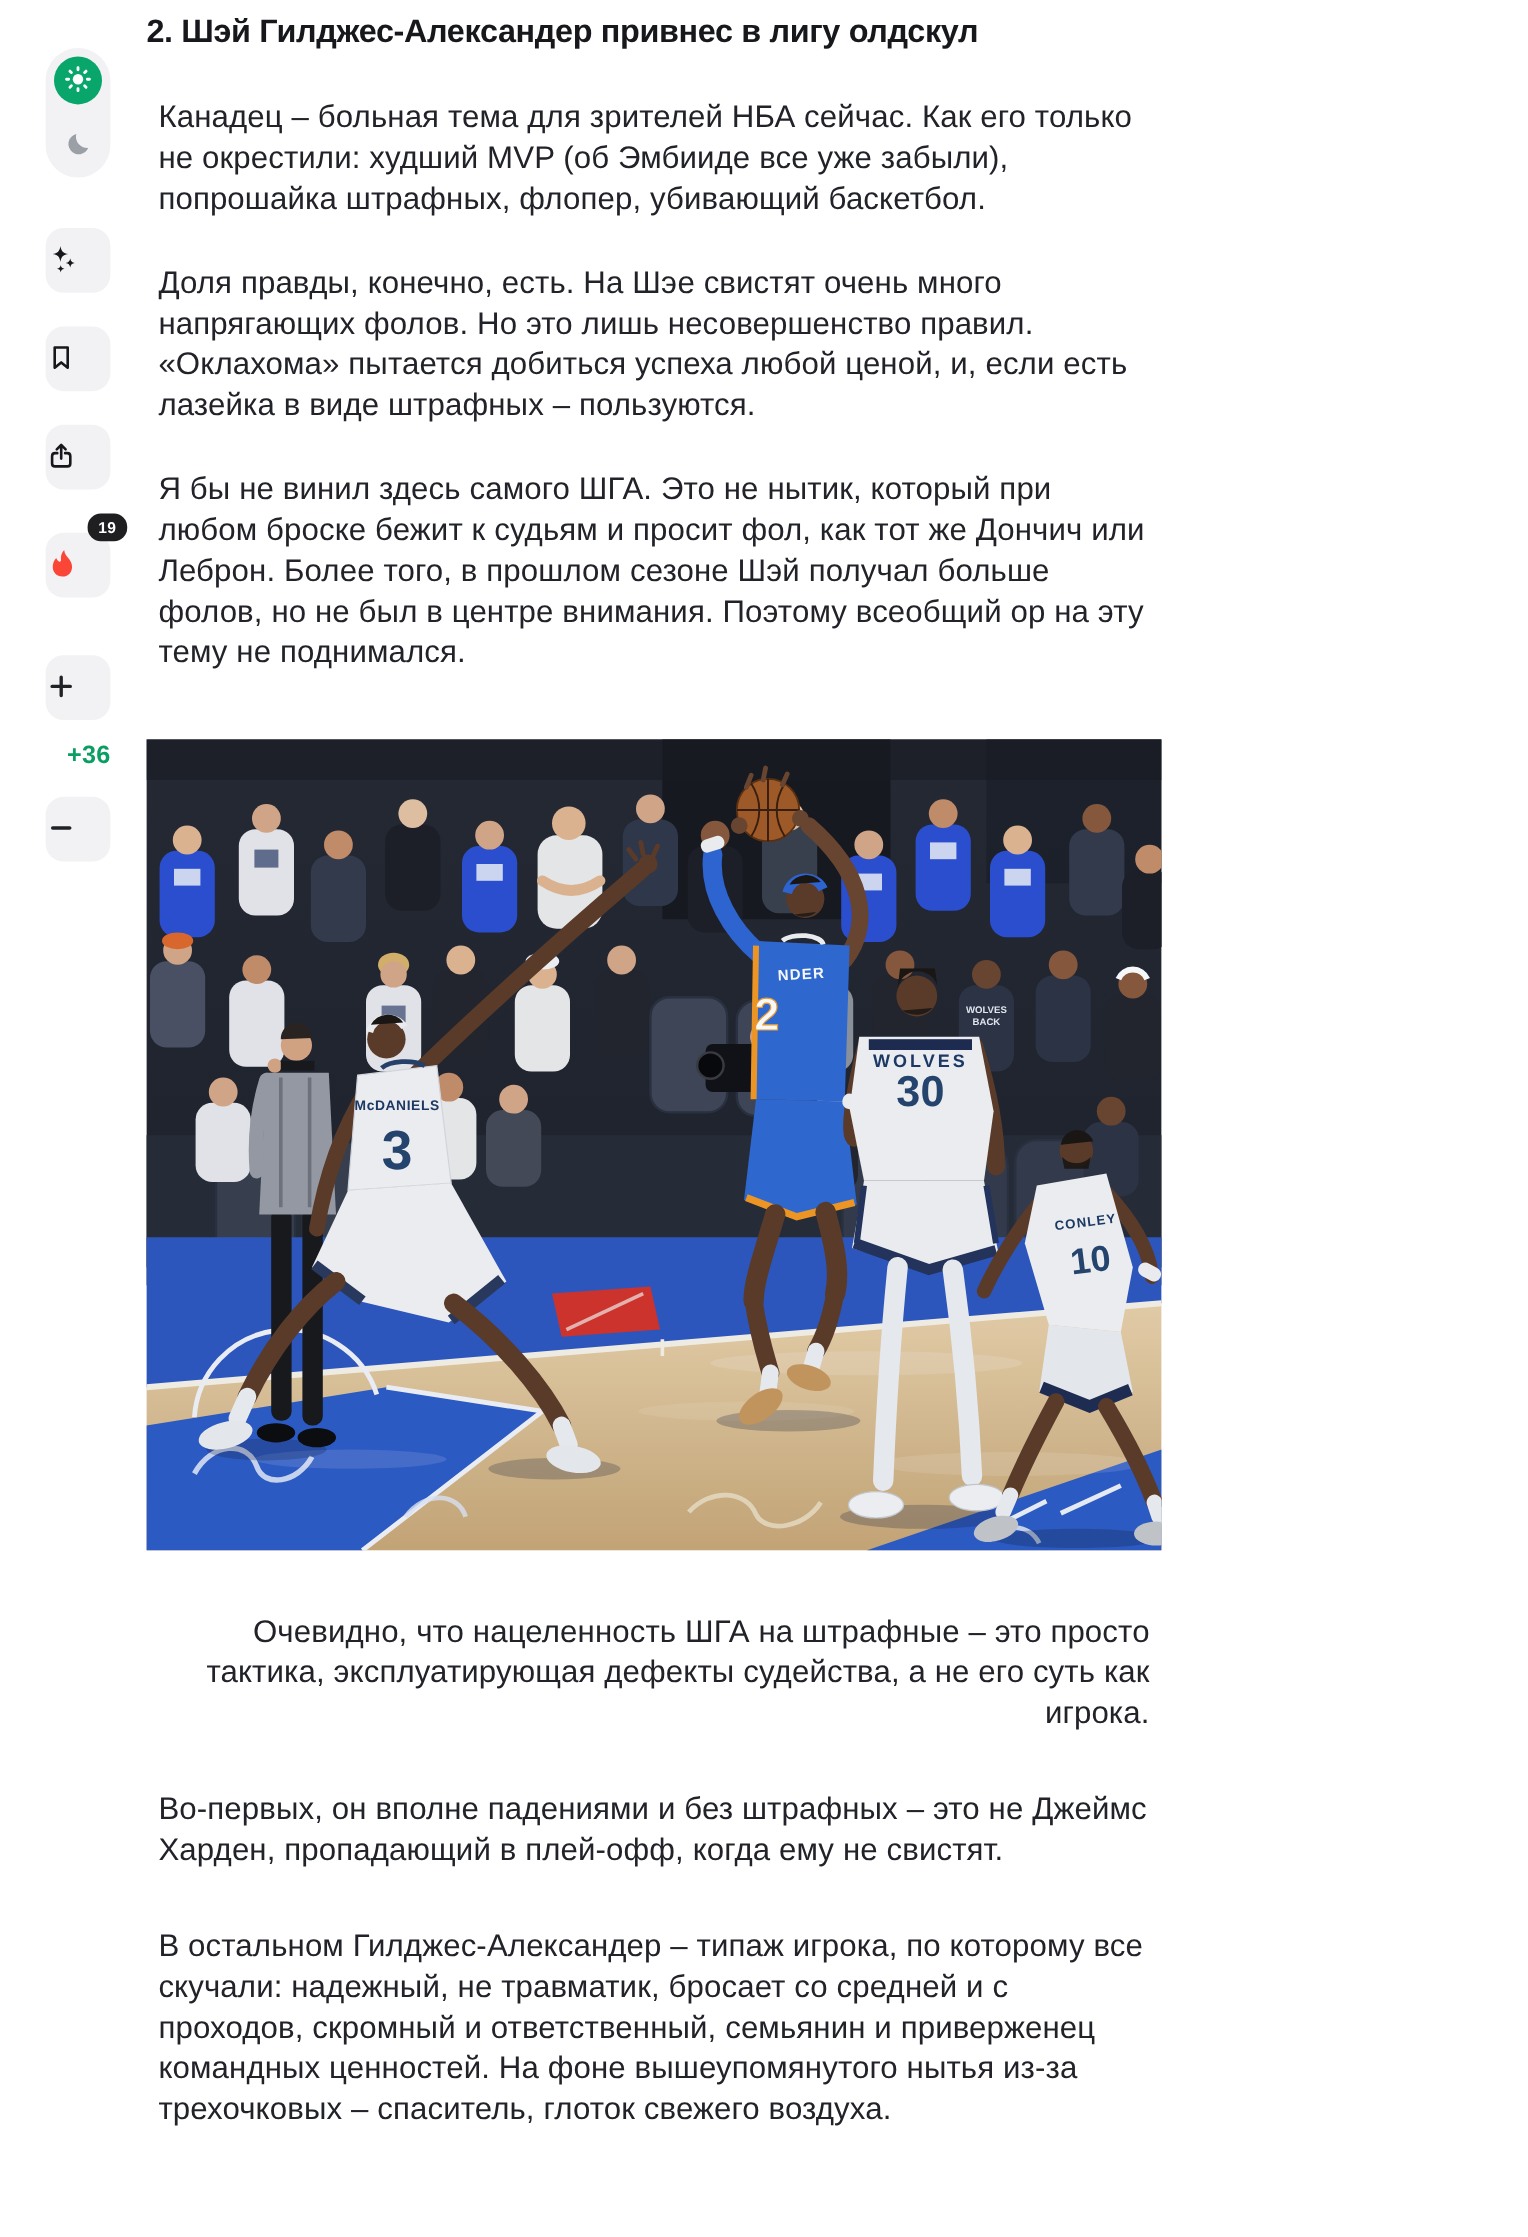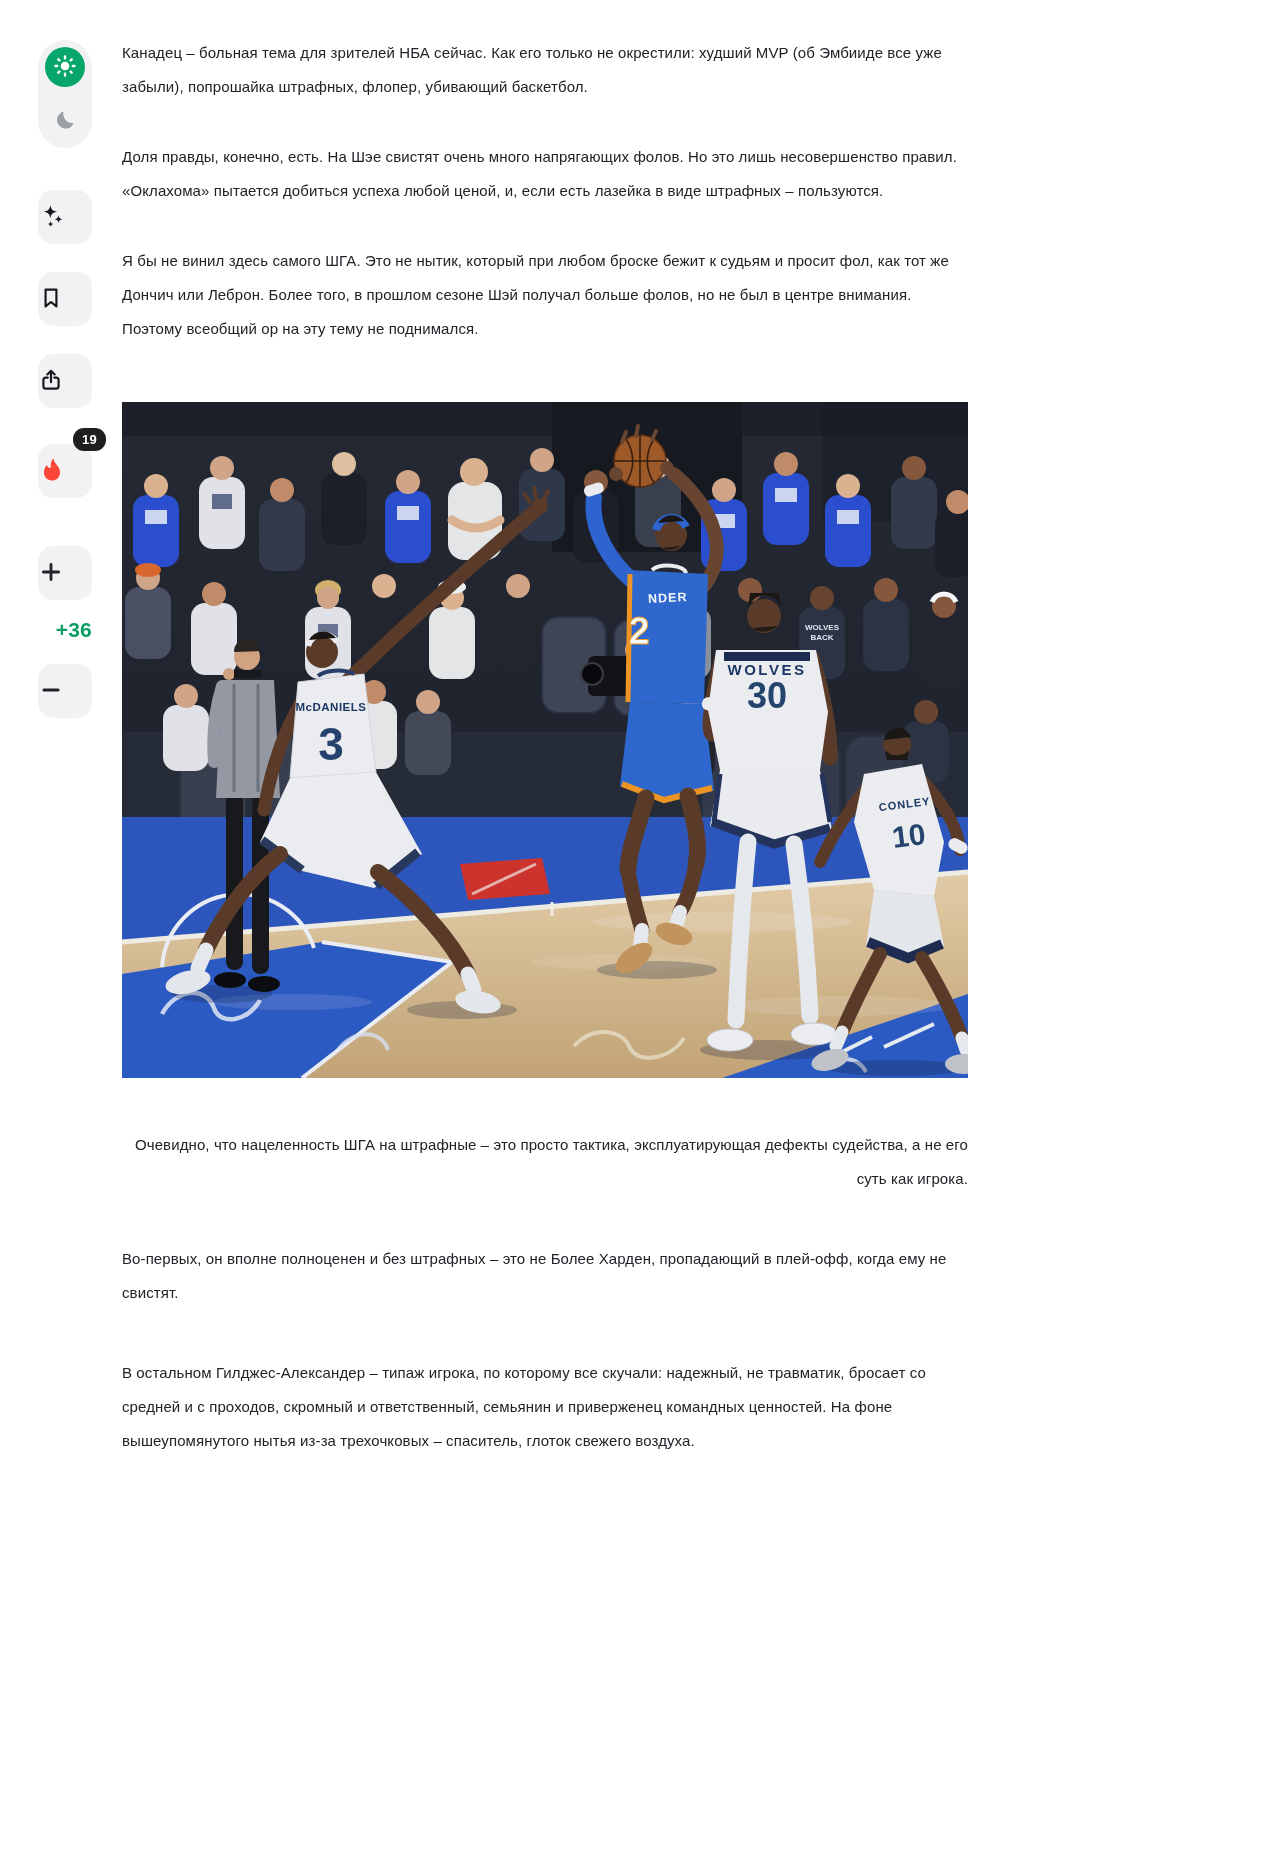--- a/index.html
+++ b/index.html
@@ -17,21 +17,21 @@
   .pos-sparkles{top:190px}.pos-bookmark{top:272px}.pos-share{top:354px}.pos-fire{top:444px}
   .pos-plus{top:546px}.pos-minus{top:664px}
   .badge{position:absolute;top:-16px;right:-14px;background:#1f1f22;color:#fff;font-size:13px;font-weight:700;
     line-height:1;padding:5px 9px;border-radius:11px;letter-spacing:.3px;}
   .rating-score{position:absolute;top:618px;left:0;width:54px;text-align:right;color:#0a9e63;
     font-size:21px;font-weight:800;letter-spacing:.2px;}
 
   
   .article{margin-left:122px;width:846px;}
   .heading{font-size:27px;line-height:36px;font-weight:800;letter-spacing:-.3px;color:#17181c;margin:8px 0 0;}
-  .article p{font-size:15px;line-height:34px;margin:36px 0 0;letter-spacing:.1px;color:#212329;}
+  .article p{font-size:26px;line-height:34px;margin:36px 10px 0;letter-spacing:.1px;color:#212329;}
   .article p.p-after-first{margin-top:50px;text-align:right;}
   .article p.p-after{margin-top:46px;}
   .photo-wrap{margin-top:56px;width:846px;height:676px;}
   .photo-wrap svg{display:block;}
   .jersey-name{font-family:"Liberation Sans",sans-serif;font-weight:700;fill:#1d3a66;}
   .jersey-num{font-family:"Liberation Sans",sans-serif;font-weight:700;fill:#25456f;}
 </style>
 </head>
 <body>
 
@@ -105,20 +105,21 @@
   <button class="tool-btn pos-minus">
     <span>
       <svg width="26" height="26" viewBox="0 0 24 24" stroke="#212226" stroke-width="2.8" stroke-linecap="round">
         <path d="M5.5 12h13"></path>
       </svg>
     </span>
   </button>
 </aside>
 
 <main class="article">
+  <h1 class="heading">2. Шэй Гилджес-Александер привнес в лигу олдскул</h1>
 
   <p>Канадец – больная тема для зрителей НБА сейчас. Как его только не окрестили: худший MVP (об Эмбииде все уже забыли), попрошайка штрафных, флопер, убивающий баскетбол.</p>
   <p>Доля правды, конечно, есть. На Шэе свистят очень много напрягающих фолов. Но это лишь несовершенство правил. «Оклахома» пытается добиться успеха любой ценой, и, если есть лазейка в виде штрафных – пользуются.</p>
   <p>Я бы не винил здесь самого ШГА. Это не нытик, который при любом броске бежит к судьям и просит фол, как тот же Дончич или Леброн. Более того, в прошлом сезоне Шэй получал больше фолов, но не был в центре внимания. Поэтому всеобщий ор на эту тему не поднимался.</p>
 
   <figure class="photo-wrap" style="margin:56px 0 0;">
     <svg width="846" height="676" viewBox="0 0 846 676">
       <defs>
         <linearGradient id="crowdG" x1="0" y1="0" x2="0" y2="1">
           <stop offset="0" stop-color="#262933"></stop>
@@ -363,15 +364,15 @@
         <circle cx="775" cy="343" r="14" fill="#5d3c28"></circle>
         <path d="M762 338a14 14 0 0 1 27-3" fill="#191512"></path>
         <path d="M763 348a14 11 0 0 0 24 0l-2 10h-20Z" fill="#191512" opacity=".9"></path>
       </g>
 
       <rect x="0" y="0" width="846" height="676" fill="#1b2a4a" opacity=".04"></rect>
     </svg>
   </figure>
 
   <p class="p-after-first">Очевидно, что нацеленность ШГА на штрафные – это просто тактика, эксплуатирующая дефекты судейства, а не его суть как игрока.</p>
-  <p class="p-after">Во-первых, он вполне полноценен и без штрафных – это не Более Харден, пропадающий в плей-офф, когда ему не свистят.</p>
+  <p class="p-after">Во-первых, он вполне падениями и без штрафных – это не Джеймс Харден, пропадающий в плей-офф, когда ему не свистят.</p>
   <p class="p-after">В остальном Гилджес-Александер – типаж игрока, по которому все скучали: надежный, не травматик, бросает со средней и с проходов, скромный и ответственный, семьянин и приверженец командных ценностей. На фоне вышеупомянутого нытья из-за трехочковых – спаситель, глоток свежего воздуха.</p>
 </main>
 
 </body></html>

